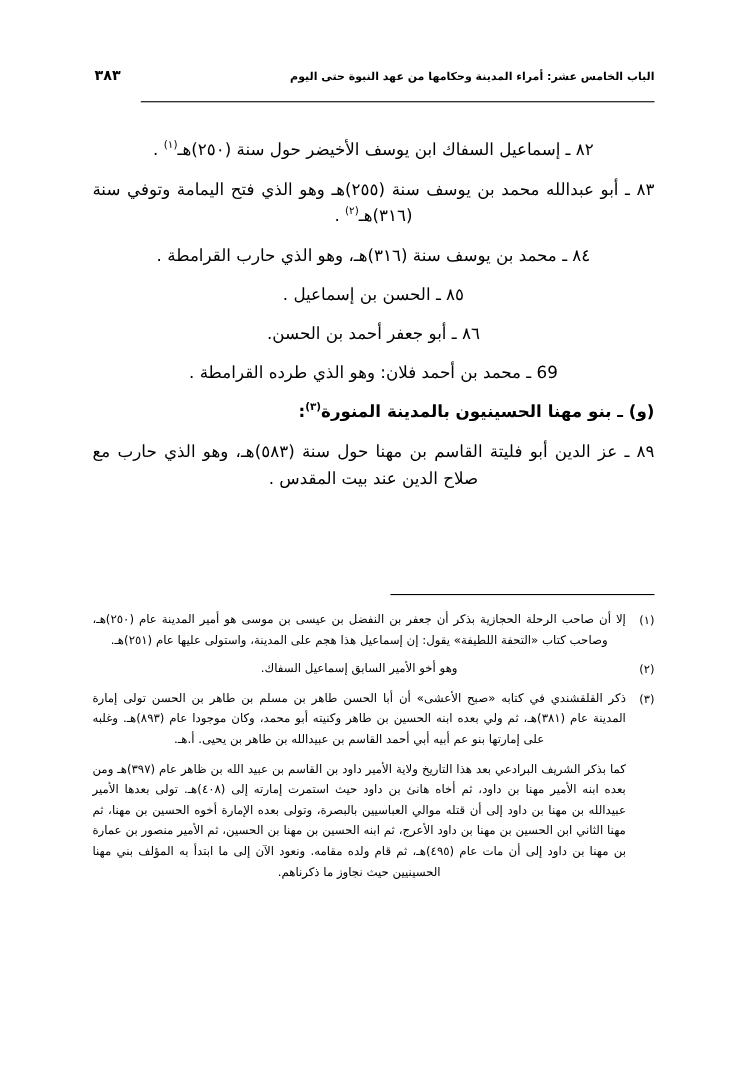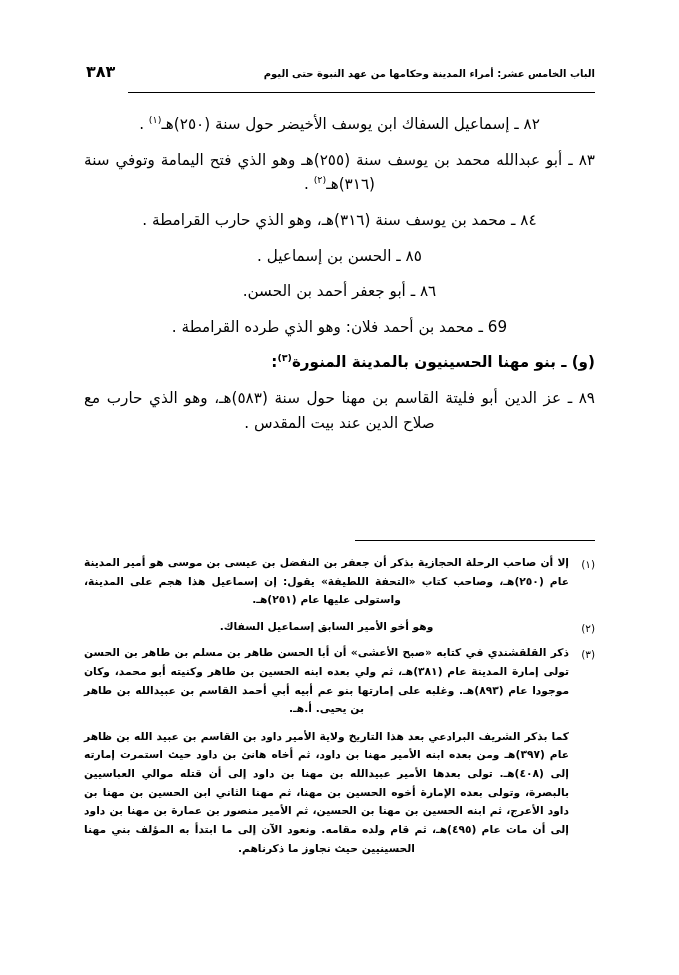--- a/index.html
+++ b/index.html
@@ -33,38 +33,38 @@
     direction: rtl;
   }
   .header-title {
     font-size: 10px;
     font-weight: bold;
     letter-spacing: 0px;
     white-space: nowrap;
     line-height: 1.2;
   }
   .header-folio {
-    font-size: 16px;
+    font-size: 13px;
     font-weight: bold;
     white-space: nowrap;
     padding-left: 2px;
   }
   .header-rule {
     position: absolute;
     top: 92px;
     right: 84px;
     width: 467px;
     height: 0;
     border-top: 1.6px solid #000000;
   }
 
   
   .body {
     position: absolute;
-    top: 112px;
+    top: 124px;
     right: 84px;
     left: 84px;
     direction: rtl;
     text-align: justify;
     text-align-last: right;
   }
   .entry {
     font-size: 15.2px;
     line-height: 1.62;
     margin: 0 0 11px 0;
@@ -127,21 +127,20 @@
     padding-top: 1px;
     white-space: nowrap;
   }
   .fn-text {
     flex: 1 1 auto;
     font-size: 10.7px;
     line-height: 1.74;
     text-align: justify;
     text-align-last: center;
     direction: rtl;
-    font-weight: bold;
   }
   .fn-text p {
     margin: 0 0 2px 0;
     text-align: justify;
     text-align-last: center;
   }
   .fn-text p.tail {
     text-align-last: center;
   }
   .fn-block-gap {

